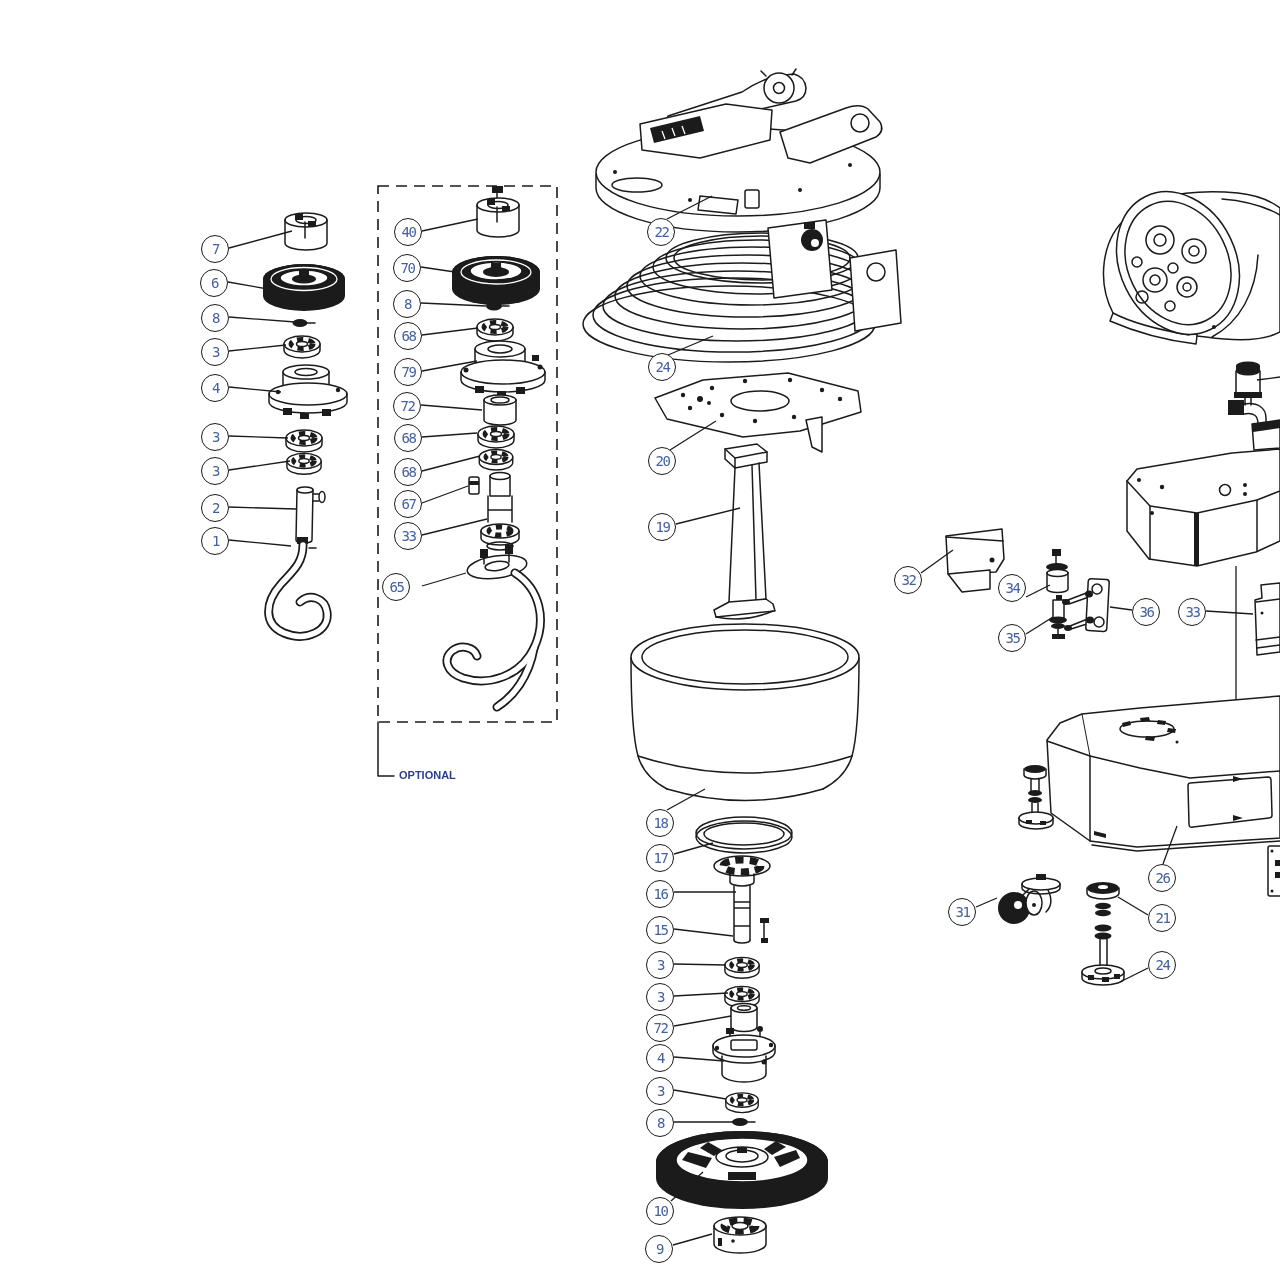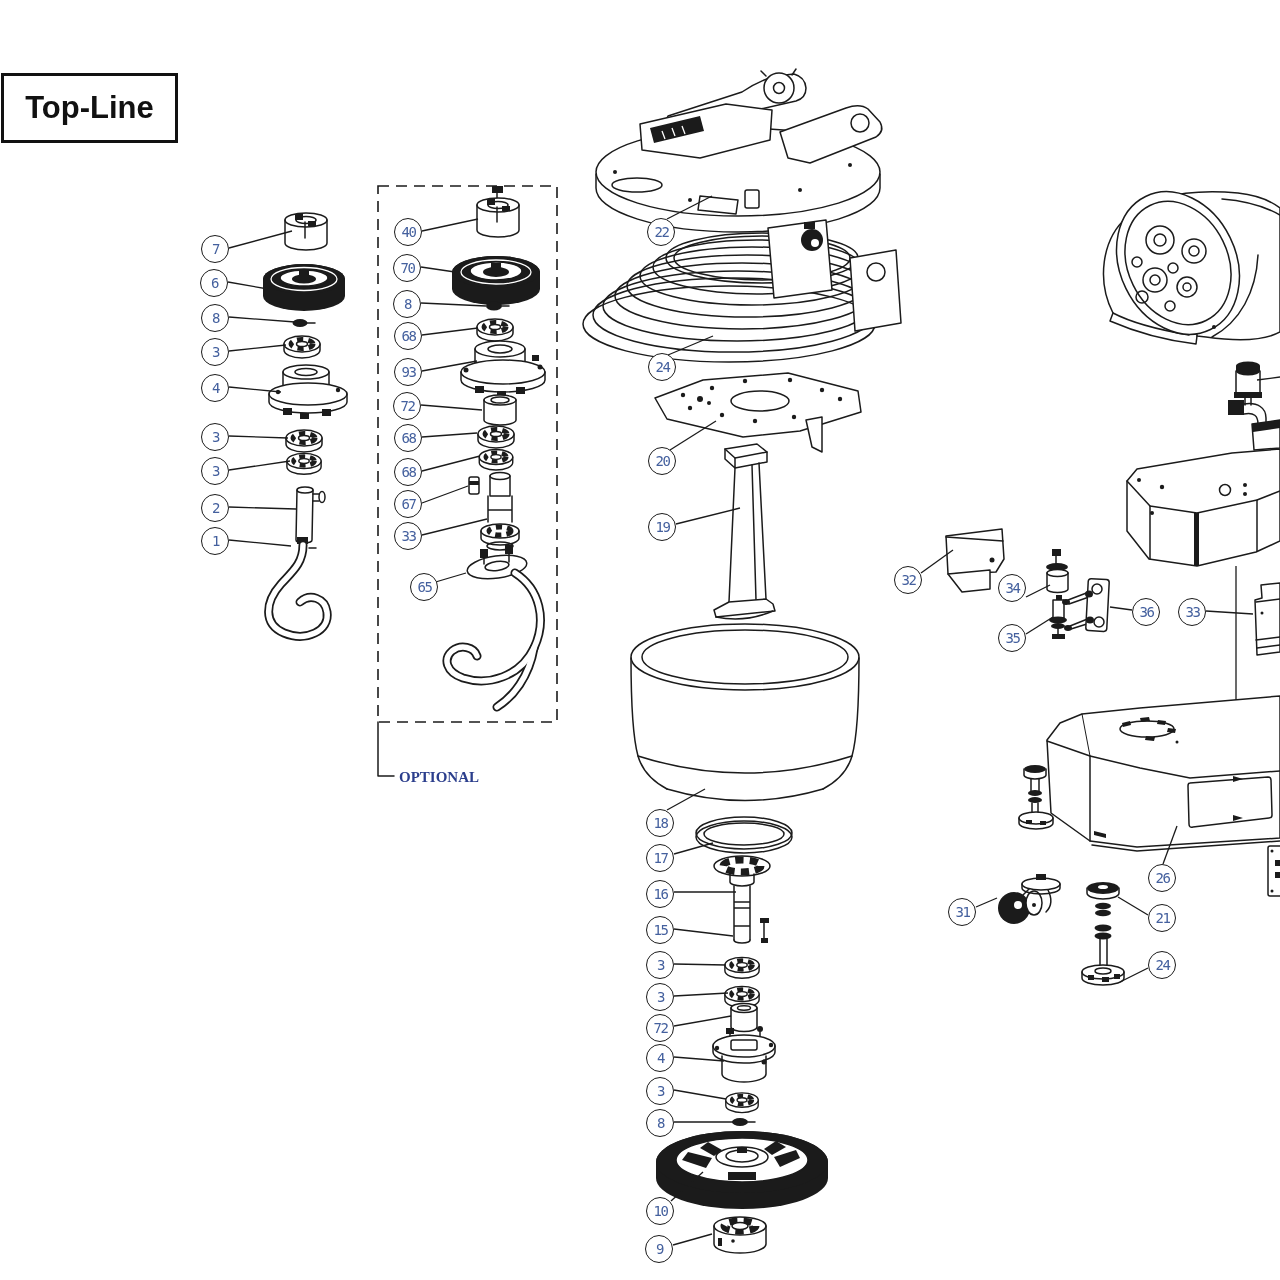--- a/index.html
+++ b/index.html
@@ -20,22 +20,22 @@
   .ldr{fill:none;stroke:var(--line);stroke-width:1.3;}
   .dash{fill:none;stroke:var(--line);stroke-width:1.6;stroke-dasharray:11 7;}
   .tubeo{fill:none;stroke:var(--line);stroke-width:9;stroke-linecap:round;}
   .tubei{fill:none;stroke:#fff;stroke-width:5.5;stroke-linecap:round;}
   
   .title-box{position:absolute;left:1px;top:73px;width:177px;height:70px;border:3px solid #111;
              box-sizing:border-box;display:flex;align-items:center;justify-content:center;
              background:#fff;}
   .title-box span{font-weight:bold;font-size:31px;color:#111;letter-spacing:0px;}
   
-  .optional-label{position:absolute;left:399px;top:769px;font-family:Liberation Serif, serif;
-             font-weight:bold;font-size:15px;color:var(--optional-text);}
+  .optional-label{position:absolute;left:399px;top:769px;font-family:Liberation Sans, sans-serif;
+             font-weight:bold;font-size:11px;color:var(--optional-text);}
   
   .co{position:absolute;width:28px;height:28px;margin-left:-14px;margin-top:-14px;
       border:1.8px solid #1b1b1b;border-radius:50%;background:#fff;box-sizing:border-box;
       display:flex;align-items:center;justify-content:center;
       font-family:"DejaVu Sans Mono",monospace;font-size:14px;line-height:1;
       color:var(--callout-text);letter-spacing:-1.5px;padding-left:1px;}
 </style>
 </head>
 <body>
 
@@ -516,46 +516,43 @@
     <path class="ldr" d="M1026,634 L1053,617"></path>
     <path class="ldr" d="M1132,610 L1110,607"></path>
     <path class="ldr" d="M1206,611 L1253,614"></path>
     <path class="ldr" d="M1163,864 L1177,826"></path>
     <path class="ldr" d="M976,907 L997,898"></path>
     <path class="ldr" d="M1148,915 L1118,897"></path>
     <path class="ldr" d="M1148,968 L1120,982"></path>
   </g>
 </svg>
 
-<div class="title-box">
-  <span>Top-Line</span>
-</div>
 
 <div class="optional-label">OPTIONAL</div>
 
 <div class="co" style="left:215px;top:249px">7</div>
 <div class="co" style="left:214px;top:283px">6</div>
 <div class="co" style="left:215px;top:318px">8</div>
 <div class="co" style="left:215px;top:352px">3</div>
 <div class="co" style="left:215px;top:388px">4</div>
 <div class="co" style="left:215px;top:437px">3</div>
 <div class="co" style="left:215px;top:471px">3</div>
 <div class="co" style="left:215px;top:508px">2</div>
 <div class="co" style="left:215px;top:541px">1</div>
 <div class="co" style="left:408px;top:232px">40</div>
 <div class="co" style="left:407px;top:268px">70</div>
 <div class="co" style="left:407px;top:304px">8</div>
 <div class="co" style="left:408px;top:336px">68</div>
-<div class="co" style="left:408px;top:372px">93</div>
+<div class="co" style="left:408px;top:372px">79</div>
 <div class="co" style="left:407px;top:406px">72</div>
 <div class="co" style="left:408px;top:438px">68</div>
 <div class="co" style="left:408px;top:472px">68</div>
 <div class="co" style="left:408px;top:504px">67</div>
 <div class="co" style="left:408px;top:536px">33</div>
-<div class="co" style="left:424px;top:587px">65</div>
+<div class="co" style="left:396px;top:587px">65</div>
 <div class="co" style="left:661px;top:232px">22</div>
 <div class="co" style="left:662px;top:367px">24</div>
 <div class="co" style="left:662px;top:461px">20</div>
 <div class="co" style="left:662px;top:527px">19</div>
 <div class="co" style="left:660px;top:823px">18</div>
 <div class="co" style="left:660px;top:858px">17</div>
 <div class="co" style="left:660px;top:894px">16</div>
 <div class="co" style="left:660px;top:930px">15</div>
 <div class="co" style="left:660px;top:965px">3</div>
 <div class="co" style="left:660px;top:997px">3</div>

